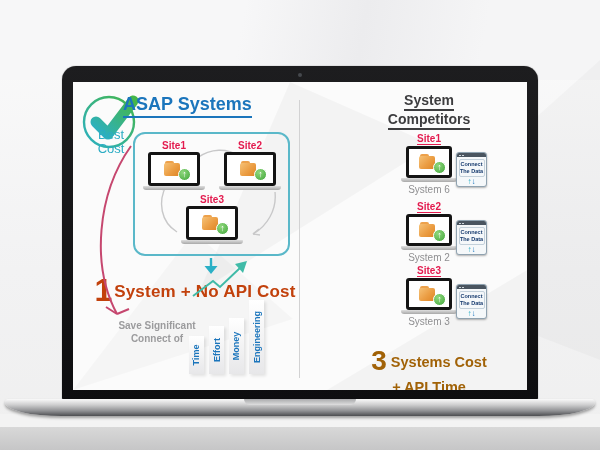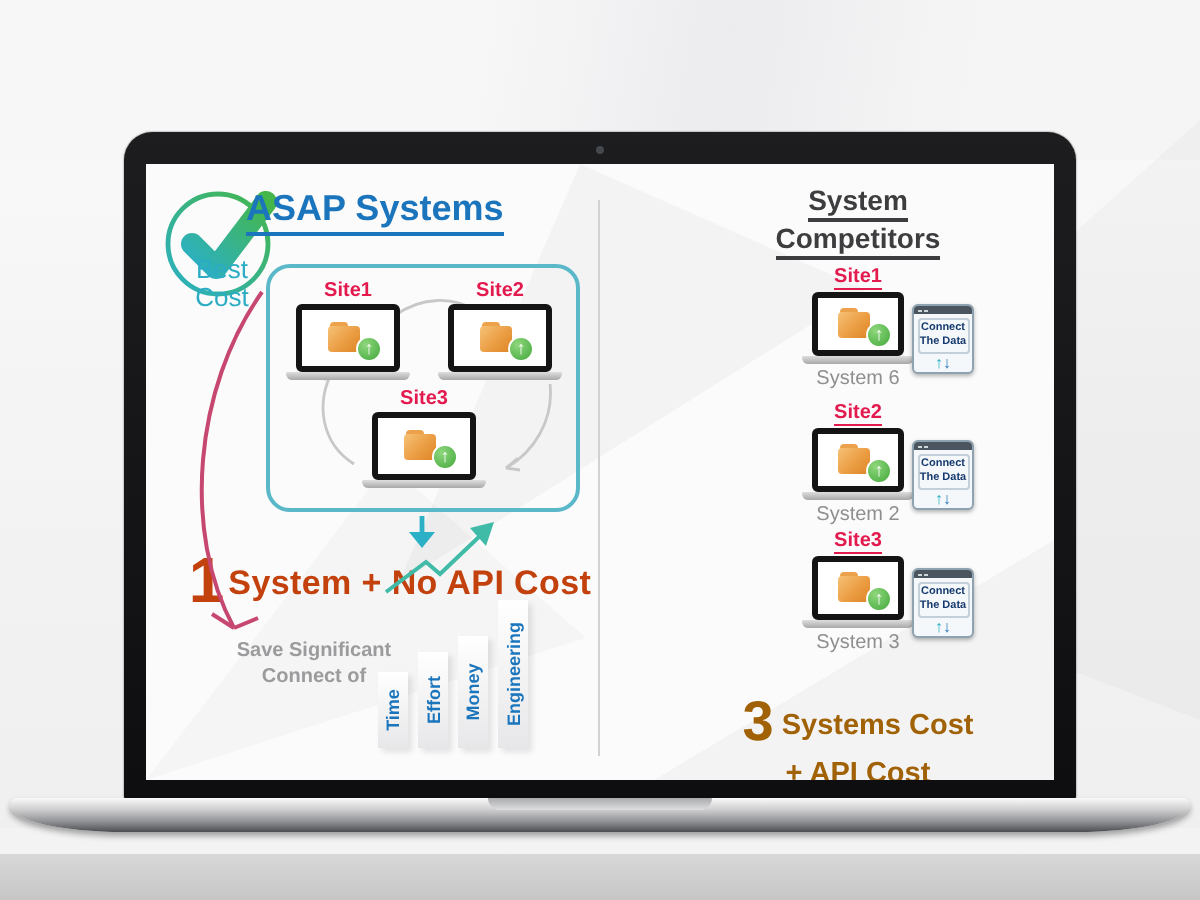--- a/index.html
+++ b/index.html
@@ -286,21 +286,21 @@
           <div class="ctxt">
             <div>Connect</div>
             <div>The Data</div>
           </div>
           <div class="carr"><span class="up">↑</span><span class="down">↓</span></div>
         </div>
       </div>
 
       <div class="three-cost">
         <div><span class="big">3</span><span class="l1">Systems Cost</span></div>
-        <div class="l2">+ API Cost</div>
+        <div class="l2">+ API Time</div>
       </div>
 
     </div>
   </div>
 
   <div class="base">
     <div class="base-notch"></div>
   </div>
 </div>
 

